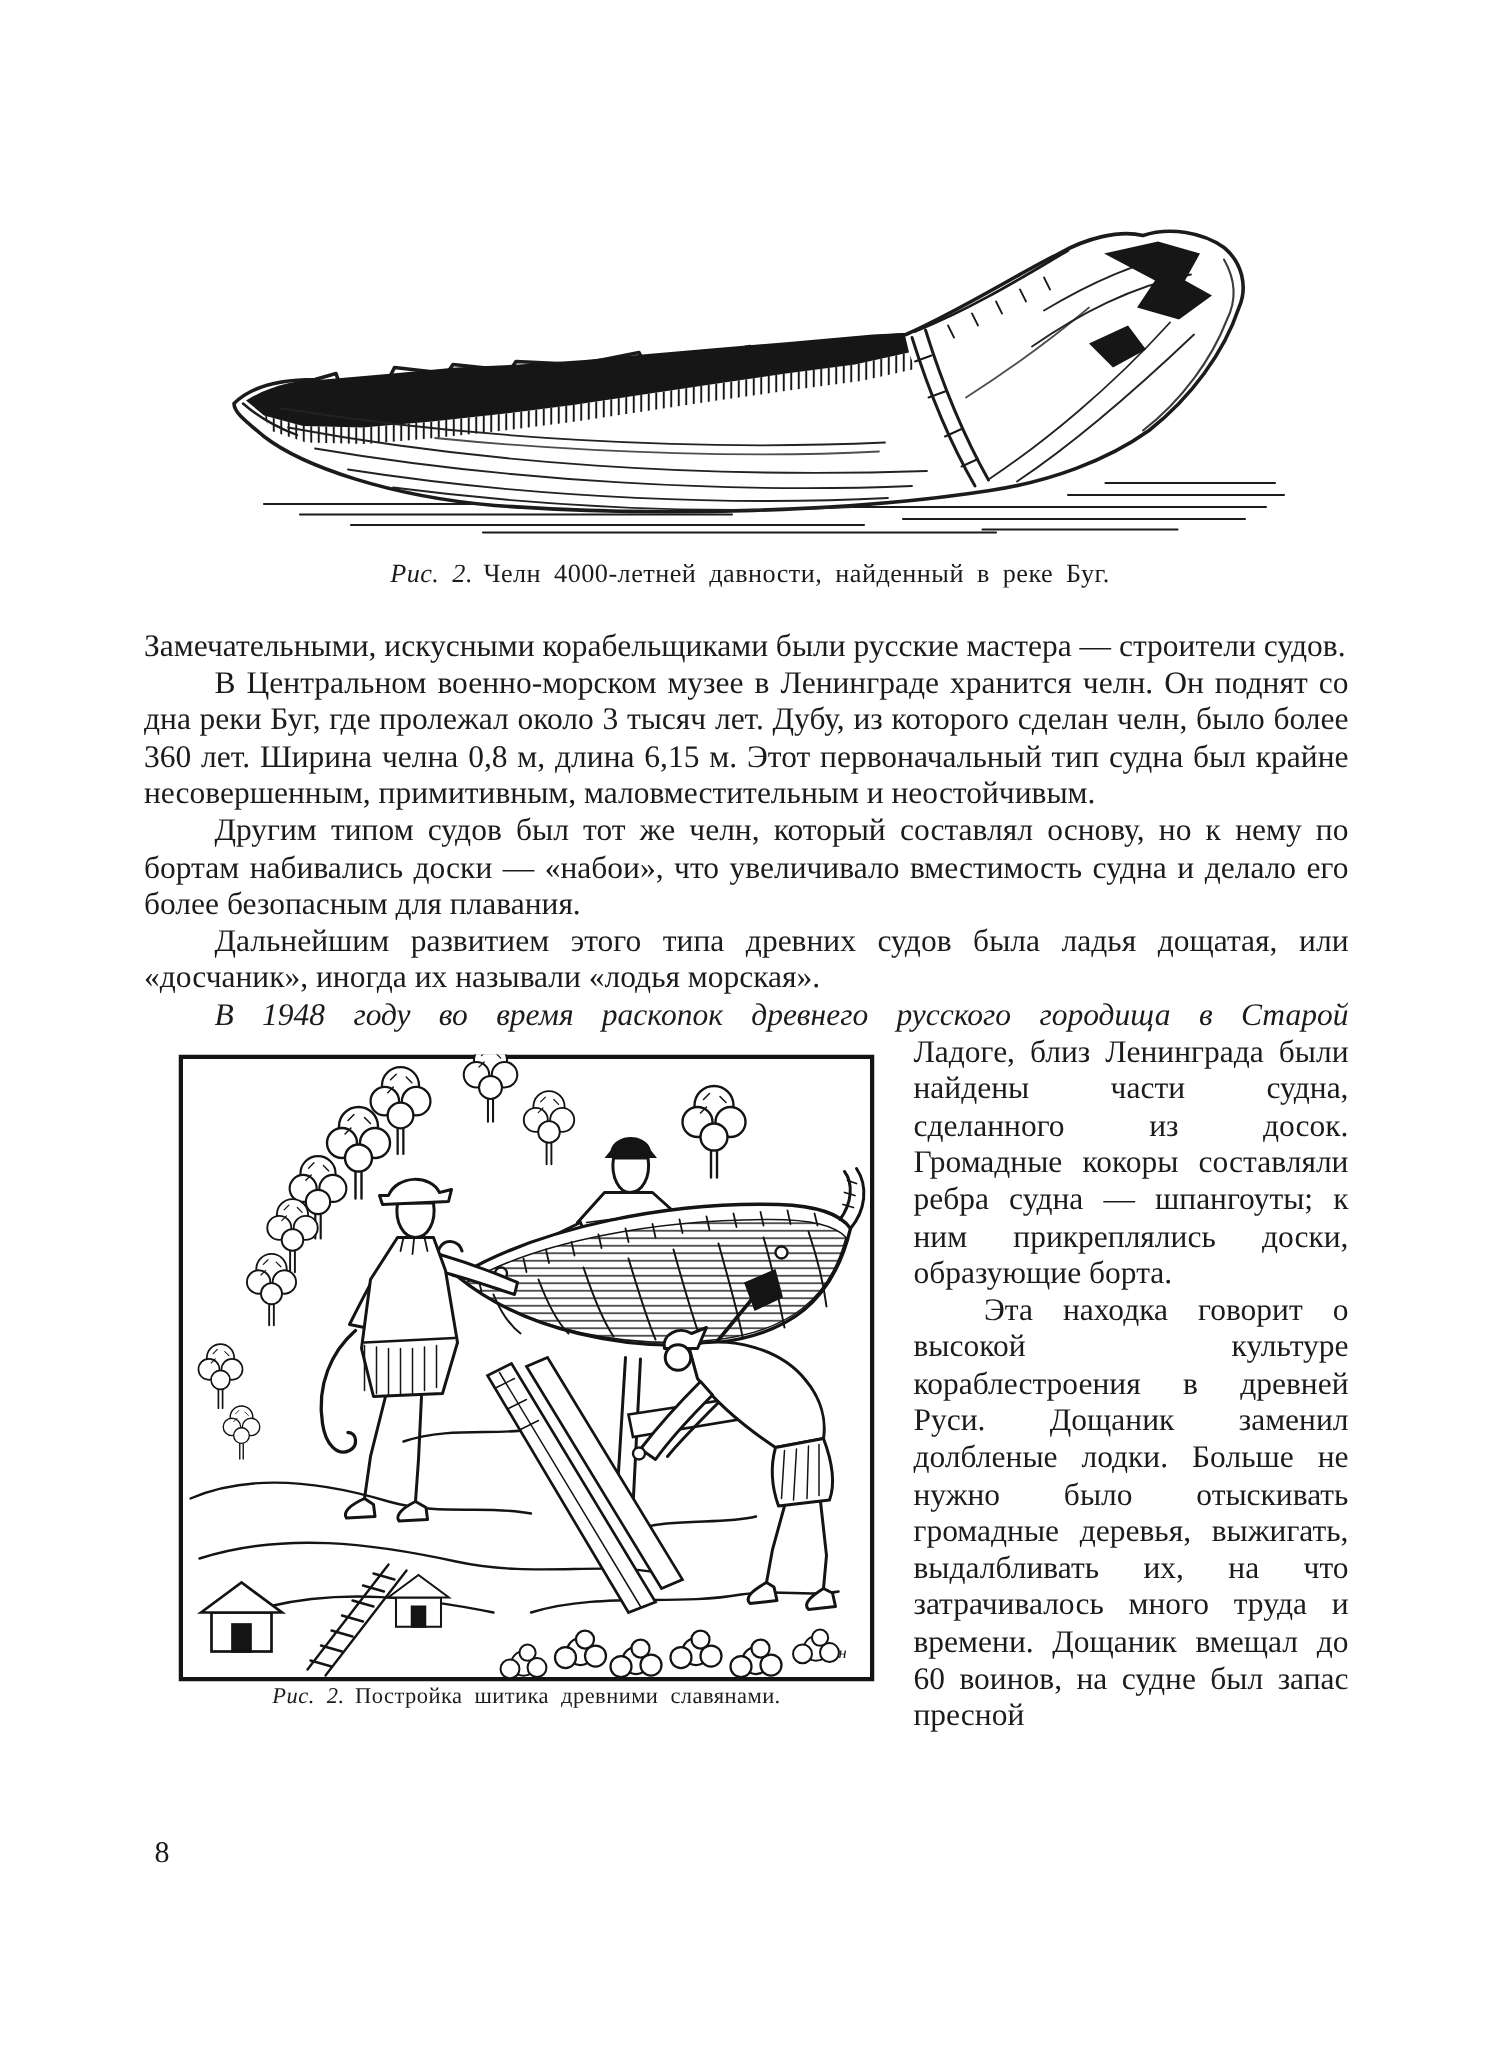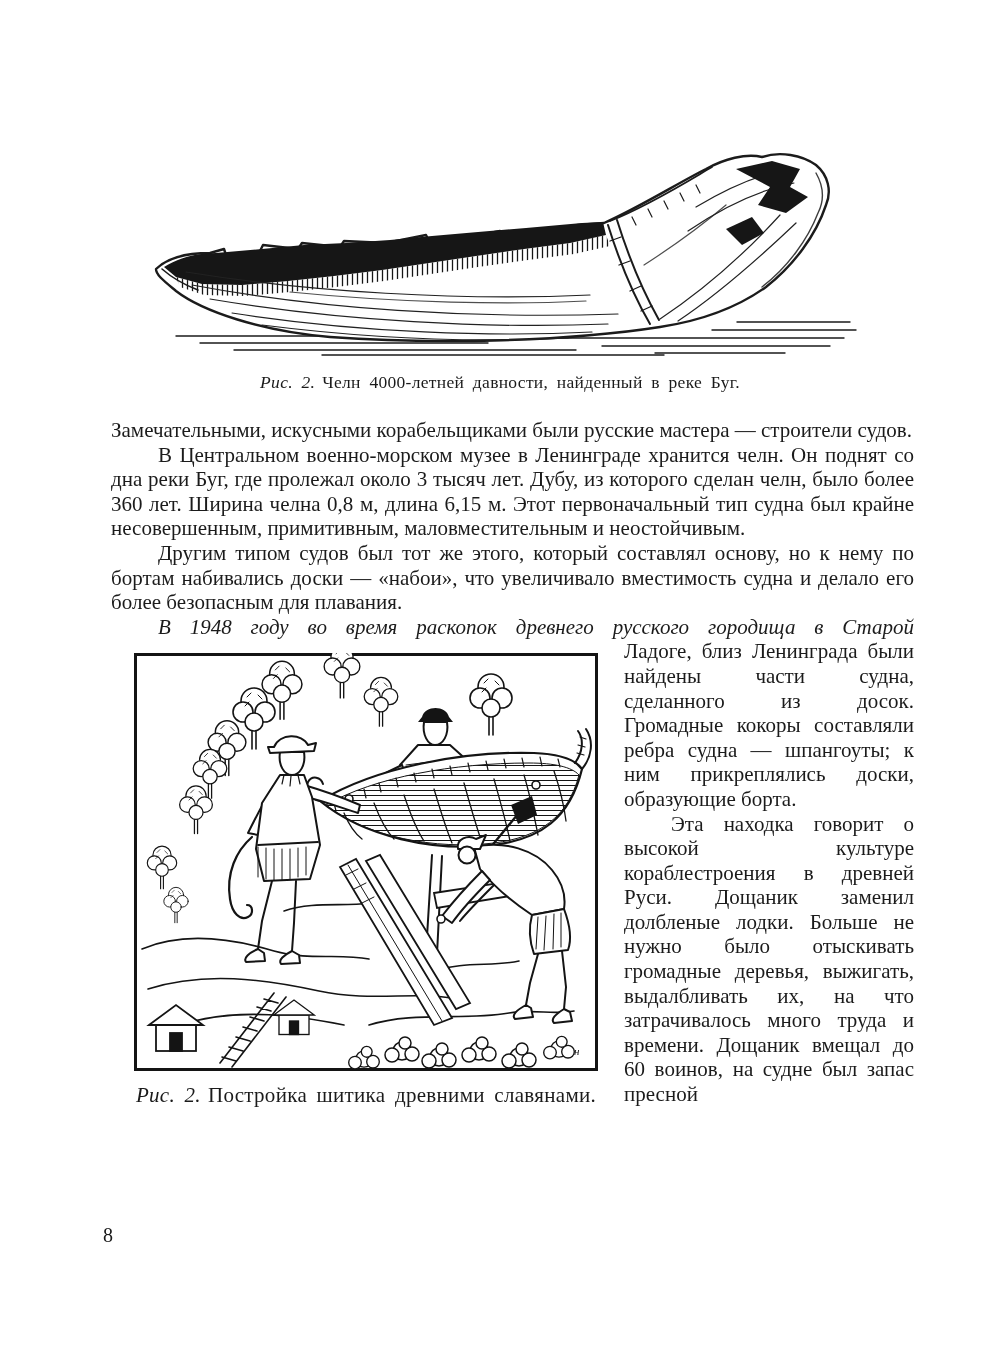--- a/index.html
+++ b/index.html
@@ -21,36 +21,36 @@
     margin-top:14px;
     text-align:center;
     font-size:17.5px;
     letter-spacing:0.3px;
     word-spacing:4px;
     color:#1b1b1b;
   }
   .cap-label{font-style:italic;margin-right:7px;}
   
   .flow{
-    position:absolute;left:111px;top:418px;width:803px;
+    position:absolute;left:96px;top:418px;width:803px;
     font-size:21px;line-height:24.6px;
     text-align:justify;
     hyphens:auto;-webkit-hyphens:auto;
   }
   .flow p{margin:0;}
   .ind{text-indent:47px;}
   .fullline{text-align-last:justify;hyphens:none;font-style:italic;-webkit-hyphens:none;}
   
   .fig2{
     float:left;
     width:464px;
     margin:14px 26px 0 23px;
     padding-bottom:110px; 
   }
-  .fig2 .figcap{font-size:21px;margin-top:14px;line-height:21px;}
+  .fig2 .figcap{font-size:15px;margin-top:0;line-height:21px;}
   
   .pageno{
     position:absolute;left:103px;top:1224px;
     font-size:20px;
   }
   svg{display:block;}
 </style>
 </head>
 <body>
 
@@ -98,21 +98,22 @@
       <path fill="none" stroke="#1b1b1b" stroke-width="1.6" d="M22,126 C30,133 42,141 58,147"></path>
     </svg>
     <figcaption class="figcap">
       <span class="cap-label">Рис. 2.</span><span>Челн 4000-летней давности, найденный в реке Буг.</span>
     </figcaption>
   </figure>
 
   <div class="flow" lang="ru">
     <p class="p">Замечательными, искусными корабельщиками были русские мастера — строители судов.</p>
     <p class="p ind">В Центральном военно-морском музее в Ленинграде хранится челн. Он поднят со дна реки Буг, где пролежал около 3 тысяч лет. Дубу, из которого сделан челн, было более 360 лет. Ширина челна 0,8 м, длина 6,15 м. Этот первоначальный тип судна был крайне несовершенным, примитивным, маловместительным и неостойчивым.</p>
-    <p class="p ind">Другим типом судов был тот же этого, который составлял основу, но к нему по бортам набивались доски — «набои», что увеличивало вместимость судна и делало его более безопасным для плавания.</p>
+    <p class="p ind">Другим типом судов был тот же челн, который составлял основу, но к нему по бортам набивались доски — «набои», что увеличивало вместимость судна и делало его более безопасным для плавания.</p>
+    <p class="p ind">Дальнейшим развитием этого типа древних судов была ладья дощатая, или «досчаник», иногда их называли «лодья морская».</p>
     <p class="p ind fullline">В 1948 году во время раскопок древнего русского городища в Старой</p>
 
     <figure class="fig2">
       <svg width="464" height="418" viewBox="0 0 464 418" stroke-linecap="round">
         <defs>
           <g id="wtree" fill="#ffffff" stroke="#141414" stroke-width="1.6">
             <path d="M-2,10 V34 M2,10 V34" fill="none"></path>
             <circle cx="0" cy="-14" r="13"></circle>
             <circle cx="-11" cy="-3" r="10"></circle>
             <circle cx="11" cy="-3" r="10"></circle>

